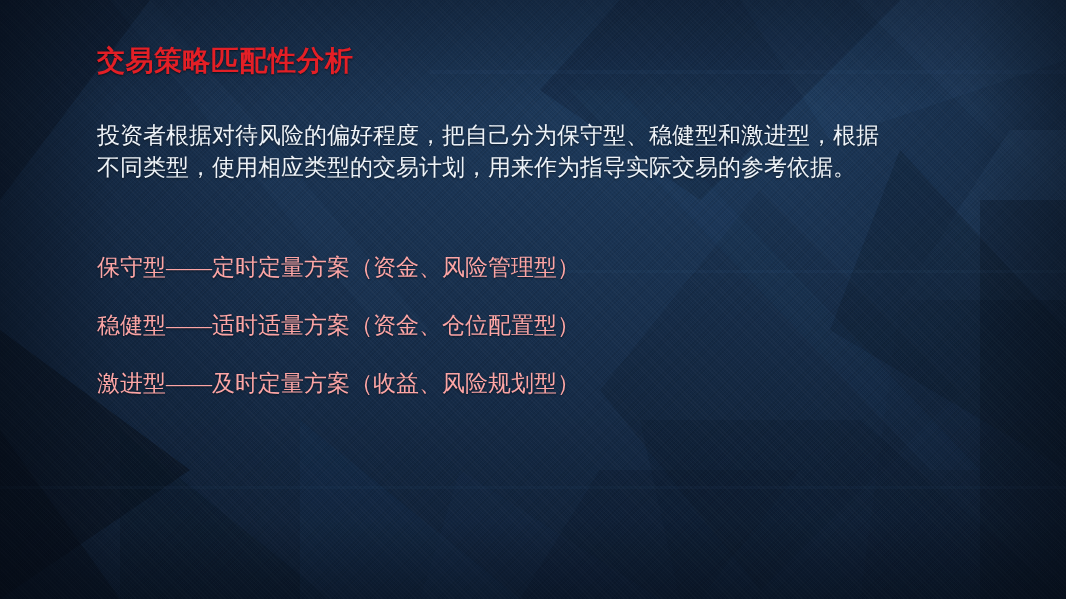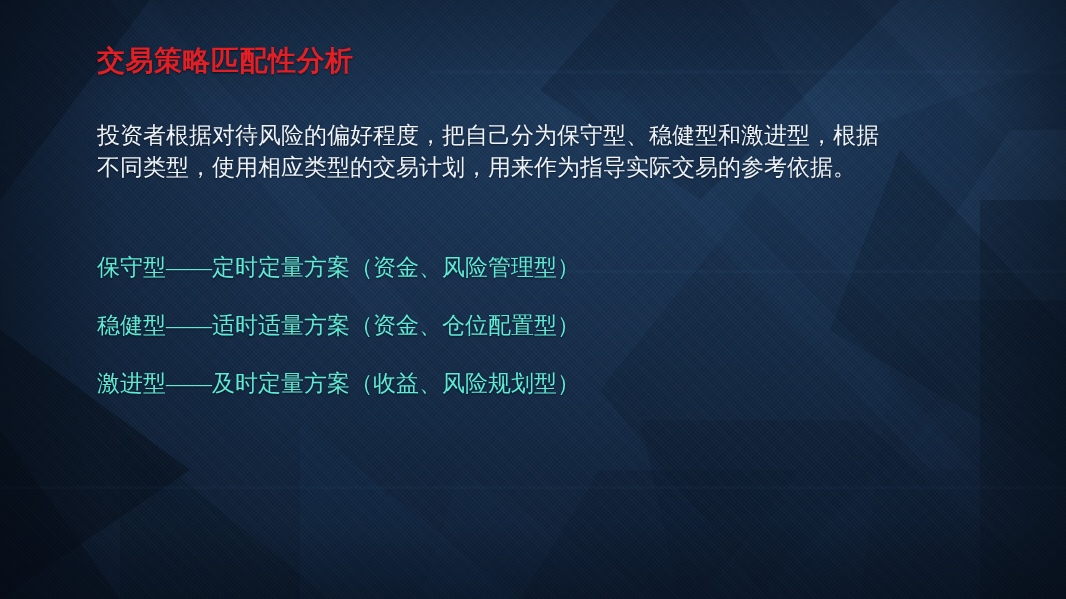--- a/index.html
+++ b/index.html
@@ -94,21 +94,21 @@
     color: #eef3f8;
     text-shadow: 0 1px 2px rgba(0,0,0,0.5);
     margin: 0;
     white-space: pre-wrap;
   }
 
   .bullet-line {
     font-family: "Liberation Serif", "DejaVu Serif", serif;
     font-size: 23px;
     line-height: 32px;
-    color: #5eead4;
+    color: #fca5a5;
     text-shadow: 0 1px 2px rgba(0,0,0,0.5);
     margin: 0;
     white-space: nowrap;
   }
 
   #bullet-1 { position: absolute; left: 97px; top: 252px; }
   #bullet-2 { position: absolute; left: 97px; top: 310px; }
   #bullet-3 { position: absolute; left: 97px; top: 368px; }
 </style>
 </head>

